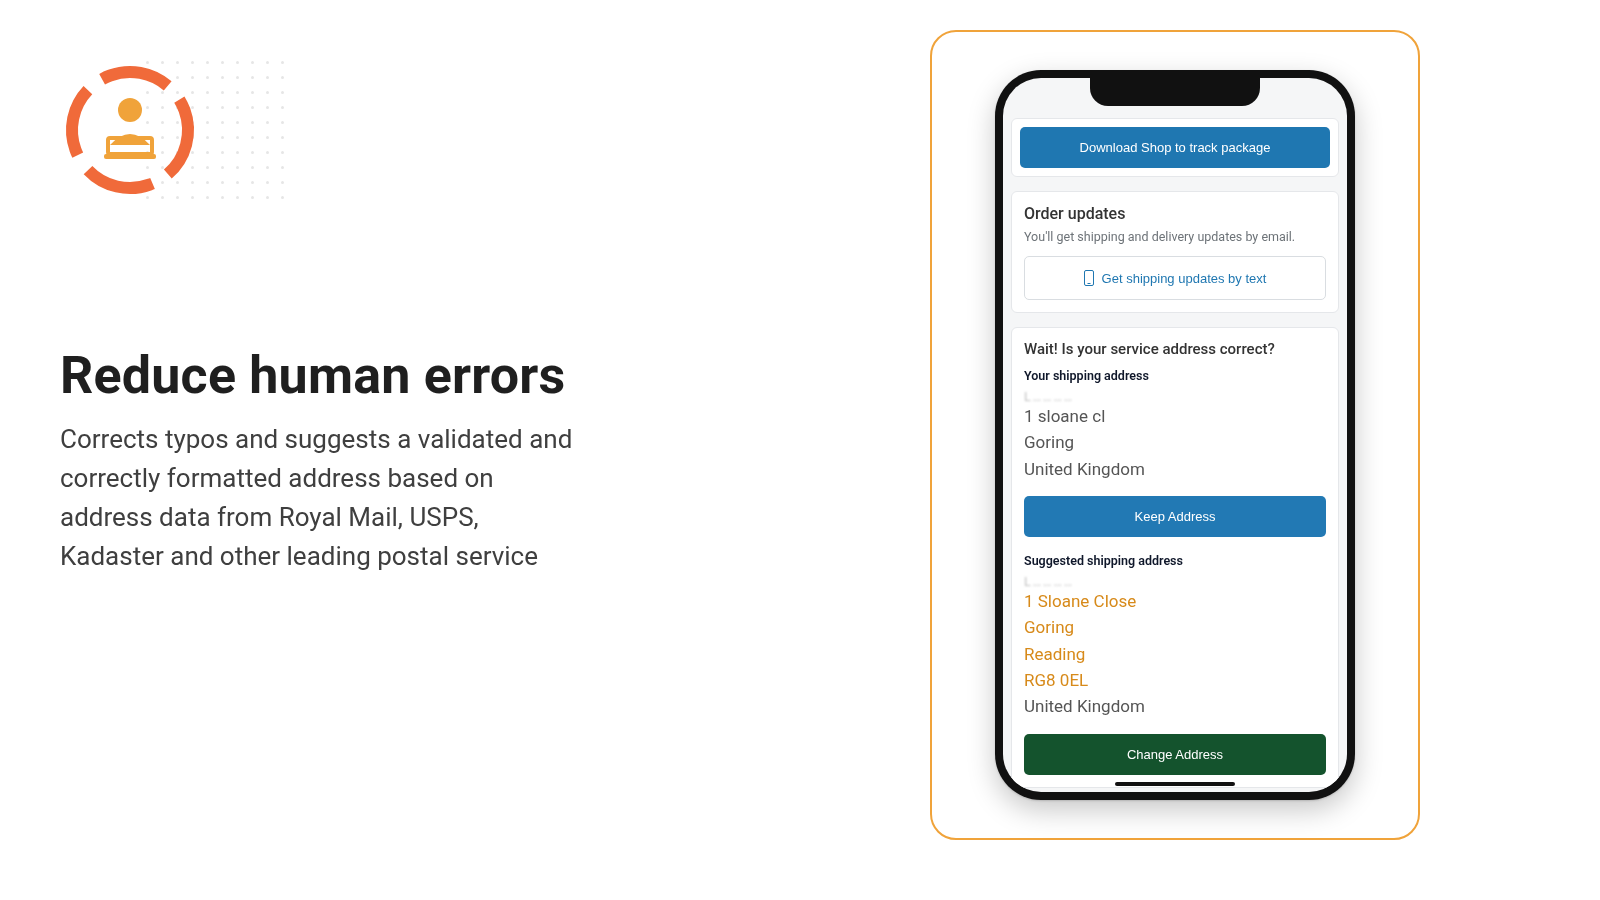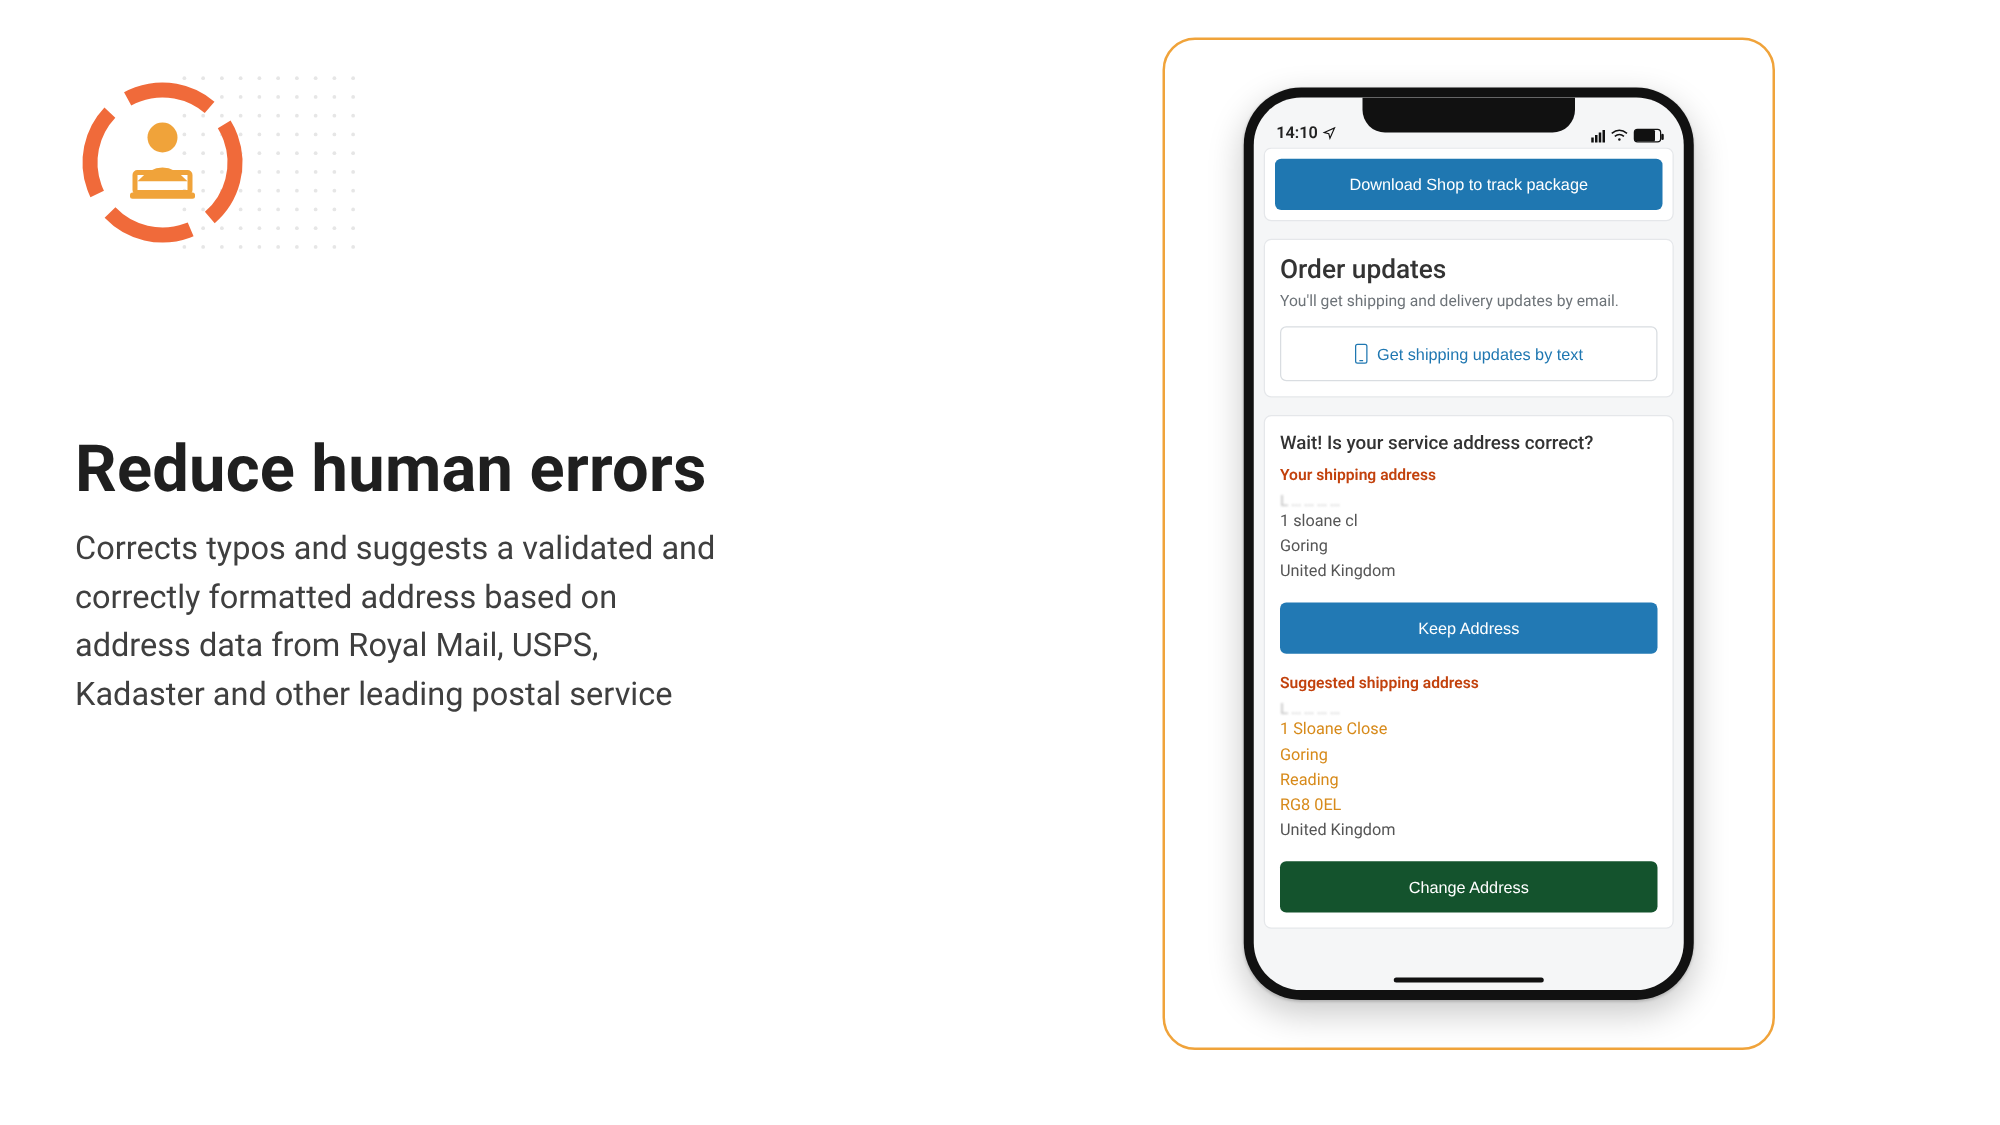--- a/index.html
+++ b/index.html
@@ -167,24 +167,24 @@
     cursor: pointer;
     text-align: center;
   }
   .btn-blue { background: #1f77b1; color: #fff; }
   .btn-blue-dk { background: #2279b4; color:#fff; }
   .btn-orange { background: #14532d; color:#fff; }
   .btn-outline {
     background:#fff; color:#1f77b1; border:1px solid #d9dde1;
     display:flex; align-items:center; justify-content:center; gap:8px;
   }
-  .section-title { font-size: 21px; color:#333; margin-bottom:6px; font-weight:500; }
+  .section-title { font-size: 16px; color:#333; margin-bottom:6px; font-weight:500; }
   .muted { font-size: 12.5px; color:#6d7378; }
-  .label { font-size: 12.5px; font-weight:600; color:#c2410c; margin-top:10px; margin-bottom:6px; }
-  .addr-line { font-size: 13px; color:#555; line-height:1.55; }
+  .label { font-size: 12.5px; font-weight:600; color:#0f172a; margin-top:10px; margin-bottom:6px; }
+  .addr-line { font-size: 17px; color:#555; line-height:1.55; }
   .addr-line.sugg { color:#d78a1a; }
   .blurred {
     font-size:12.5px; color:#bdbdbd; letter-spacing:2px; filter: blur(1px);
     height:14px; overflow:hidden;
   }
   .home-indicator {
     position:absolute; bottom:6px; left:50%; transform:translateX(-50%);
     width:120px; height:4px; background:#111; border-radius:3px;
   }
   .mini-phone-icon {
@@ -316,44 +316,20 @@
   </div>
 
   <h1 class="headline">Reduce human errors</h1>
   <p class="bodytext">Corrects typos and suggests a validated and correctly formatted address based on address data from Royal Mail, USPS, Kadaster and other leading postal service</p>
 
   <div class="panel">
     <div class="phone">
       <div class="phone-inner">
         <div class="notch"></div>
 
-        <div class="statusbar">
-          <div class="clock">
-            <span>14:10</span>
-            <svg width="11" height="11" viewBox="0 0 24 24">
-              <path d="M3 11 L21 3 L13 21 L11 13 Z" fill="none" stroke="#111" stroke-width="2"></path>
-            </svg>
-          </div>
-          <div class="right-icons">
-            <span class="signal">
-                <i></i>
-                <i></i>
-                <i></i>
-                <i></i>
-              </span>
-            <svg width="15" height="11" viewBox="0 0 24 18">
-              <path d="M2 6 Q12 -2 22 6" fill="none" stroke="#111" stroke-width="2"></path>
-              <path d="M6 10 Q12 5 18 10" fill="none" stroke="#111" stroke-width="2"></path>
-              <circle cx="12" cy="14" r="1.6" fill="#111"></circle>
-            </svg>
-            <span class="battery">
-                <i></i>
-              </span>
-          </div>
-        </div>
 
         <div class="screen">
 
           <div class="card" style="padding:8px;">
             <button class="btn btn-blue">Download Shop to track package</button>
           </div>
 
           <div class="card">
             <div class="section-title">Order updates</div>
             <div class="muted">You'll get shipping and delivery updates by email.</div>

